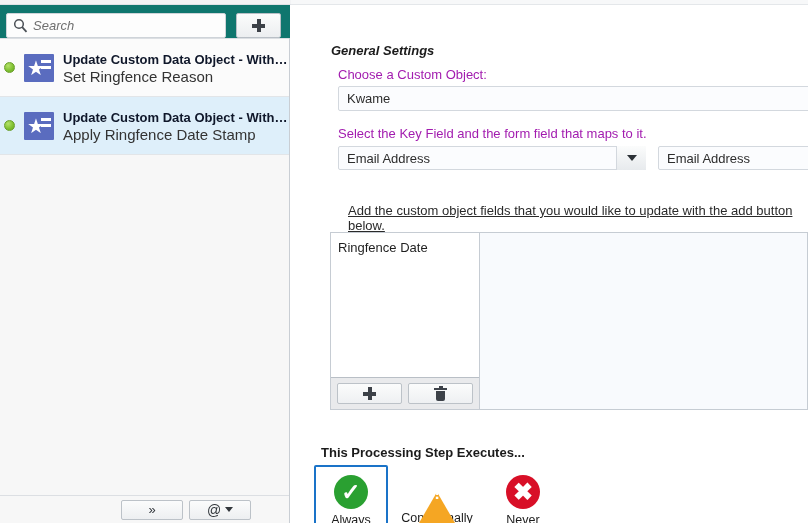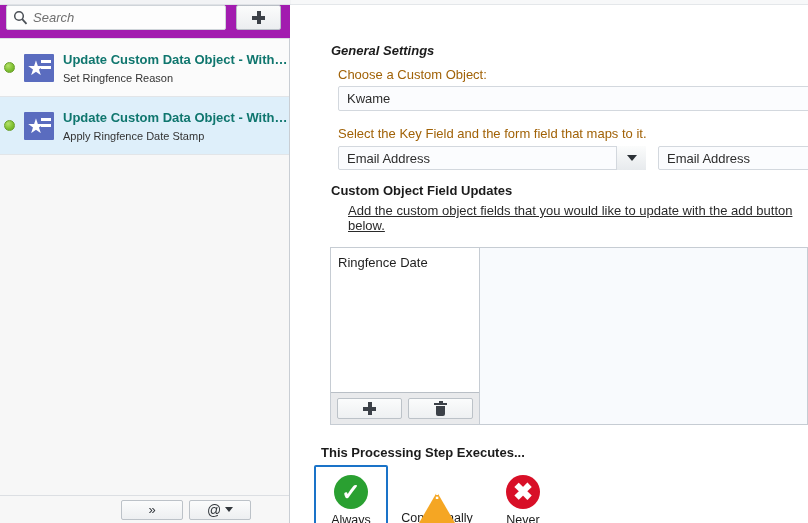--- a/index.html
+++ b/index.html
@@ -22,22 +22,22 @@
   }
 
   
   .sidebar {
     position: absolute; left: 0; top: 5px; width: 290px; height: 518px;
     background: #f7f7f7;
     border-right: 1px solid #c9ced4;
   }
   .search-row {
     position: absolute; left: 0; top: 0; width: 290px; height: 33px;
-    background: #a21caf;
-    display: flex; align-items: flex-start; padding: 0 6px;
+    background: #0f766e;
+    display: flex; align-items: flex-end; padding: 0 6px;
   }
   .search-box {
     position: relative;
     flex: 0 0 220px; height: 25px;
     background: #fdfdfd;
     border: 1px solid #cfd4d9;
     border-radius: 2px;
     display: flex; align-items: center;
   }
   .search-icon {
@@ -101,26 +101,26 @@
   }
   .step-icon .bar {
     position: absolute; right: 3px; background: #ffffff; height: 3px; width: 10px;
   }
   .step-icon .bar.b1 { top: 6px; }
   .step-icon .bar.b2 { top: 12px; }
   .step-text {
     margin-left: 9px; overflow: hidden; flex: 1; padding-right: 6px;
   }
   .step-title {
-    font-size: 13px; font-weight: bold; color: #0f766e;
+    font-size: 13px; font-weight: bold; color: #0f172a;
     white-space: nowrap; overflow: hidden; text-overflow: ellipsis;
     line-height: 17px;
   }
   .step-sub {
-    font-size: 11px; color: #333333; margin-top: 5px;
+    font-size: 15px; color: #333333; margin-top: 5px;
     white-space: nowrap; overflow: hidden; text-overflow: ellipsis;
     line-height: 15px;
   }
 
   .sidebar-footer {
     position: absolute; left: 0; bottom: 0; width: 289px; height: 28px;
     background: #f7f7f7; border-top: 1px solid #dcdfe3;
     display: flex; align-items: center; justify-content: flex-end;
     padding-right: 38px;
   }
@@ -145,21 +145,21 @@
   
   .content {
     position: absolute; left: 292px; top: 5px; width: 516px; height: 518px;
     background: #ffffff;
     overflow: hidden;
   }
   .section-head {
     font-size: 13px; font-weight: bold; color: #1b1b1b;
   }
   .field-label {
-    font-size: 13px; color: #a16207;
+    font-size: 13px; color: #a21caf;
   }
   .txt-input {
     background: #fbfcfe;
     border: 1px solid #d3d8de;
     border-radius: 2px;
     font-family: "Liberation Sans", sans-serif;
     font-size: 13px; color: #2d2d2d;
     padding: 0 8px;
     outline: none;
   }
@@ -184,21 +184,21 @@
     width: 0; height: 0;
     border-left: 5px solid transparent; border-right: 5px solid transparent;
     border-top: 6px solid #2c3136;
   }
   #map-input     { position: absolute; left: 366px; top: 141px; width: 300px; height: 24px; }
 
   #cofu-head     { position: absolute; left: 39px; top: 178px; }
   #cofu-desc     { position: absolute; left: 56px; top: 198px; font-size: 13px; color: #2a2a2a; text-decoration: underline; }
 
   .cofu-panel {
-    position: absolute; left: 38px; top: 242px; width: 478px; height: 178px;
+    position: absolute; left: 38px; top: 227px; width: 478px; height: 178px;
     background: #f8fafd;
     border: 1px solid #c6ccd3;
   }
   .cofu-left {
     position: absolute; left: 0; top: 0; width: 149px; height: 100%;
     background: #e9eaec;
     border-right: 1px solid #c6ccd3;
     display: flex; flex-direction: column;
   }
   .cofu-list {
@@ -355,21 +355,20 @@
 
     <div class="select-wrap">
       <input class="txt-input" type="text" value="Email Address" style="">
       <span class="select-arrow">
           <i></i>
         </span>
     </div>
 
     <input class="txt-input" id="map-input" type="text" value="Email Address" style="">
 
-    <div class="section-head" id="cofu-head">Custom Object Field Updates</div>
 
     <div id="cofu-desc">Add the custom object fields that you would like to update with the add button below.</div>
 
     <div class="cofu-panel">
       <div class="cofu-left">
         <div class="cofu-list">
           <div class="cofu-list-item">Ringfence Date</div>
         </div>
         <div class="cofu-toolbar">
           <div class="tool-btn">

